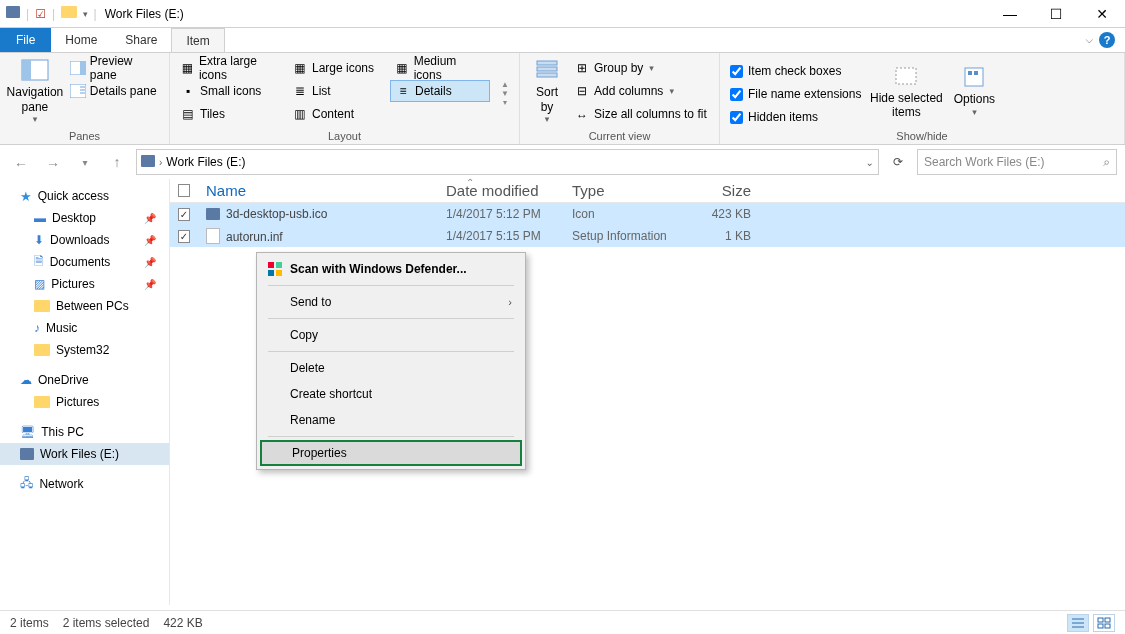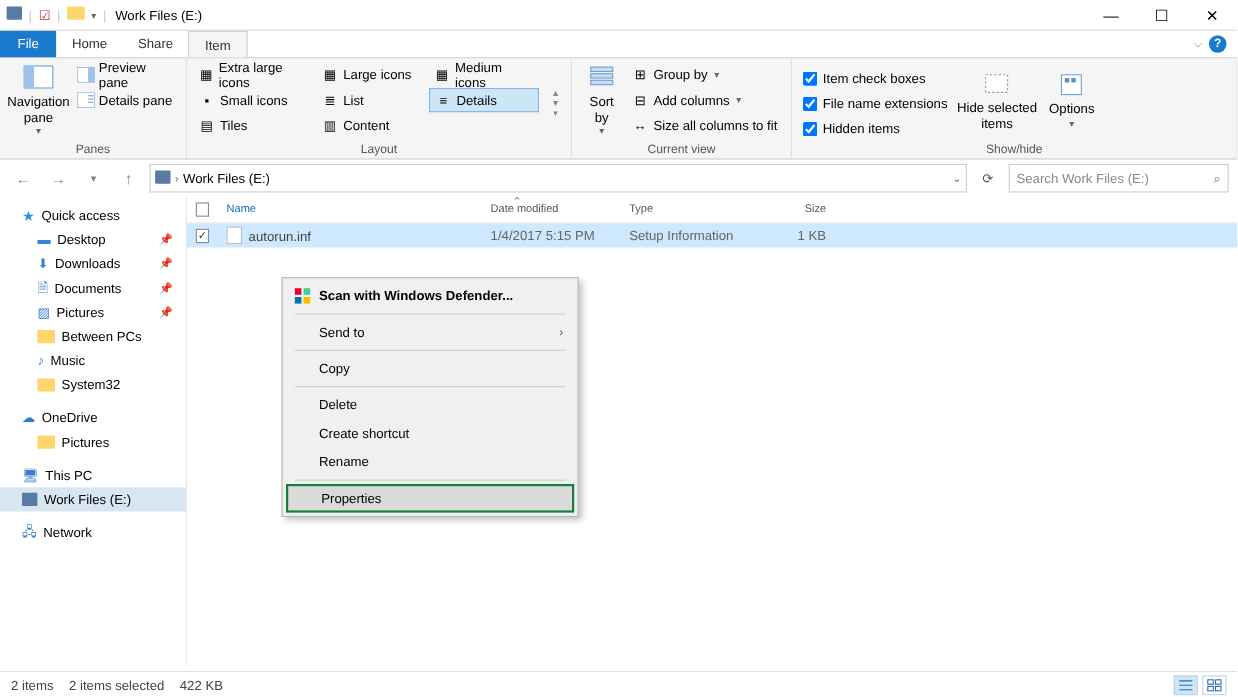--- a/index.html
+++ b/index.html
@@ -48,21 +48,21 @@
 .sidebar { width: 170px; border-right: 1px solid #e8e8e8; padding-top: 6px; overflow: hidden; }
 .side-item { display: flex; align-items: center; gap: 6px; padding: 3px 0 3px 20px; font-size: 12px; height: 22px; }
 .side-item.sub { padding-left: 34px; }
 .side-item.selected { background: #d8e6f2; }
 .side-sep { height: 8px; }
 .pin { margin-left: auto; margin-right: 12px; color: #6a6a6a; font-size: 10px; }
 
 
 .filelist { flex: 1; position: relative; }
 .fl-header { display: flex; border-bottom: 1px solid #e8e8e8; height: 24px; align-items: center; color: #555; }
-.fl-header .col { padding: 0 8px; font-size: 10px; }
+.fl-header .col { padding: 0 8px; font-size: 15px; }
 .fl-header .col.name { color: #1068bf; }
 .col-check { width: 28px; display: flex; justify-content: center; }
 .col-name { width: 240px; }
 .col-date { width: 126px; }
 .col-type { width: 120px; }
 .col-size { width: 75px; text-align: right; }
 .fl-row { display: flex; align-items: center; height: 22px; }
 .fl-row.selected { background: #cde8ff; }
 .fl-row .col { padding: 0 8px; font-size: 12px; color: #444; }
 .fl-row .col.meta { color: #666; }
@@ -369,20 +369,32 @@
       <span class="sort-caret">⌃</span>
       <div class="col col-check">
           <span class="chk"></span>
         </div>
       <div class="col col-name name">Name</div>
       <div class="col col-date">Date modified</div>
       <div class="col col-type">Type</div>
       <div class="col col-size">Size</div>
     </div>
 
+    <div class="fl-row selected">
+      <div class="col col-check">
+          <span class="chk on"></span>
+        </div>
+      <div class="col col-name" style="display:flex;align-items:center;gap:6px">
+        <span class="ico-drive"></span>
+        <span>3d-desktop-usb.ico</span>
+      </div>
+      <div class="col col-date meta">1/4/2017 5:12 PM</div>
+      <div class="col col-type meta">Icon</div>
+      <div class="col col-size meta">423 KB</div>
+    </div>
 
     <div class="fl-row selected">
       <div class="col col-check">
           <span class="chk on"></span>
         </div>
       <div class="col col-name" style="display:flex;align-items:flex-end;gap:6px">
         <span class="ico-file"></span>
         <span>autorun.inf</span>
       </div>
       <div class="col col-date meta">1/4/2017 5:15 PM</div>

